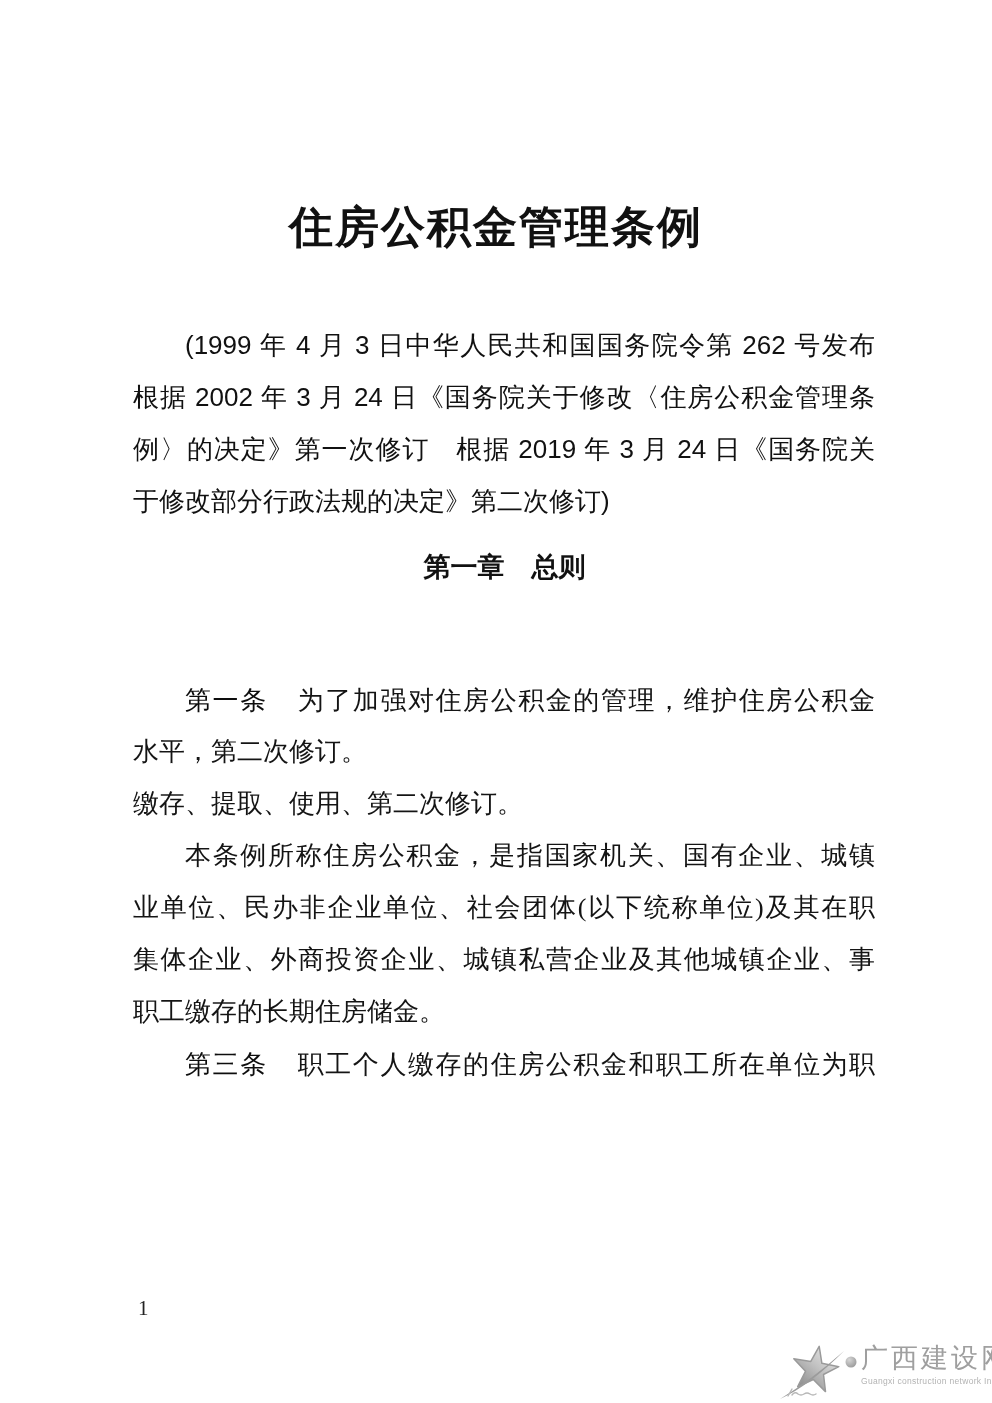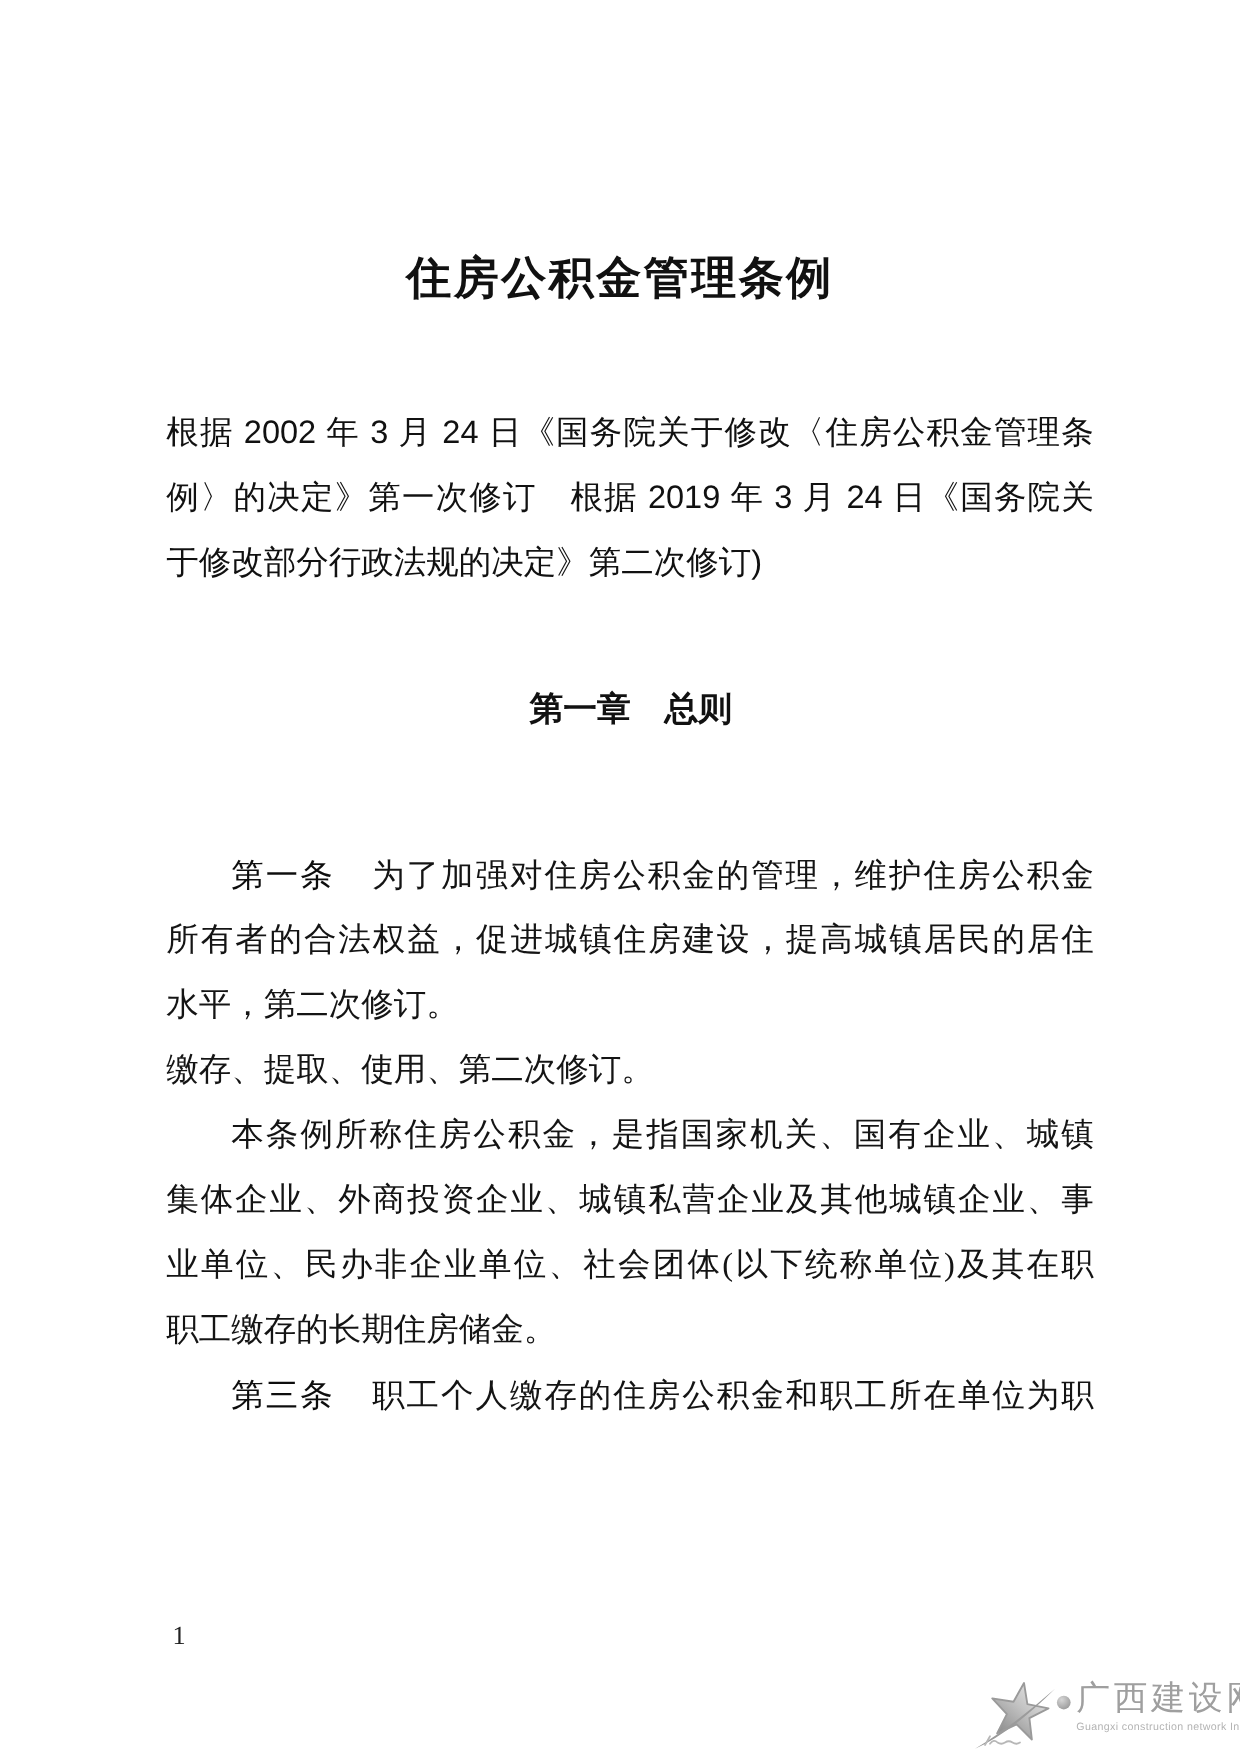--- a/index.html
+++ b/index.html
@@ -14,21 +14,21 @@
     font-family: "Liberation Sans", sans-serif;
   }
   .doc-title {
     position: absolute;
     top: 198px;
     left: 0;
     right: 0;
     text-align: center;
     font-family: "Liberation Sans", "DejaVu Sans", sans-serif;
     font-weight: 700;
-    font-size: 36px;
+    font-size: 44px;
     letter-spacing: 2px;
     color: #111;
   }
   .preamble {
     position: absolute;
     top: 319px;
     left: 133px;
     width: 742px;
     font-family: "Liberation Sans", "DejaVu Sans", sans-serif;
     font-size: 26px;
@@ -111,38 +111,38 @@
   }
 </style>
 </head>
 <body>
 
 <div class="page">
 
   <div class="doc-title">住房公积金管理条例</div>
 
   <div class="preamble">
+    <div class="line fill indent">(1999 年 4 月 3 日中华人民共和国国务院令第 262 号发布</div>
     <div class="line fill">根据 2002 年 3 月 24 日《国务院关于修改〈住房公积金管理条</div>
     <div class="line fill">例〉的决定》第一次修订　根据 2019 年 3 月 24 日《国务院关</div>
     <div class="line">于修改部分行政法规的决定》第二次修订)</div>
   </div>
 
   <div class="chapter">第一章　总则</div>
 
   <div class="body-text">
 
     <div class="line fill indent"><span class="term">第一条</span><span>为了加强对住房公积金的管理，维护住房公积金</span></div>
-    <div class="line fill">所有者的合法权益，促进城镇住房建设，提高城镇居民的居住</div>
     <div class="line">水平，第二次修订。</div>
 
     <div class="line">缴存、提取、使用、第二次修订。</div>
 
     <div class="line fill indent">本条例所称住房公积金，是指国家机关、国有企业、城镇</div>
+    <div class="line fill">业单位、民办非企业单位、社会团体(以下统称单位)及其在职</div>
     <div class="line fill">集体企业、外商投资企业、城镇私营企业及其他城镇企业、事</div>
-    <div class="line fill">业单位、民办非企业单位、社会团体(以下统称单位)及其在职</div>
     <div class="line">职工缴存的长期住房储金。</div>
 
     <div class="line fill indent"><span class="term">第三条</span><span>职工个人缴存的住房公积金和职工所在单位为职</span></div>
 
   </div>
 
   <div class="page-number">1</div>
 
   <div class="logo">
     <span class="logo-mark">

